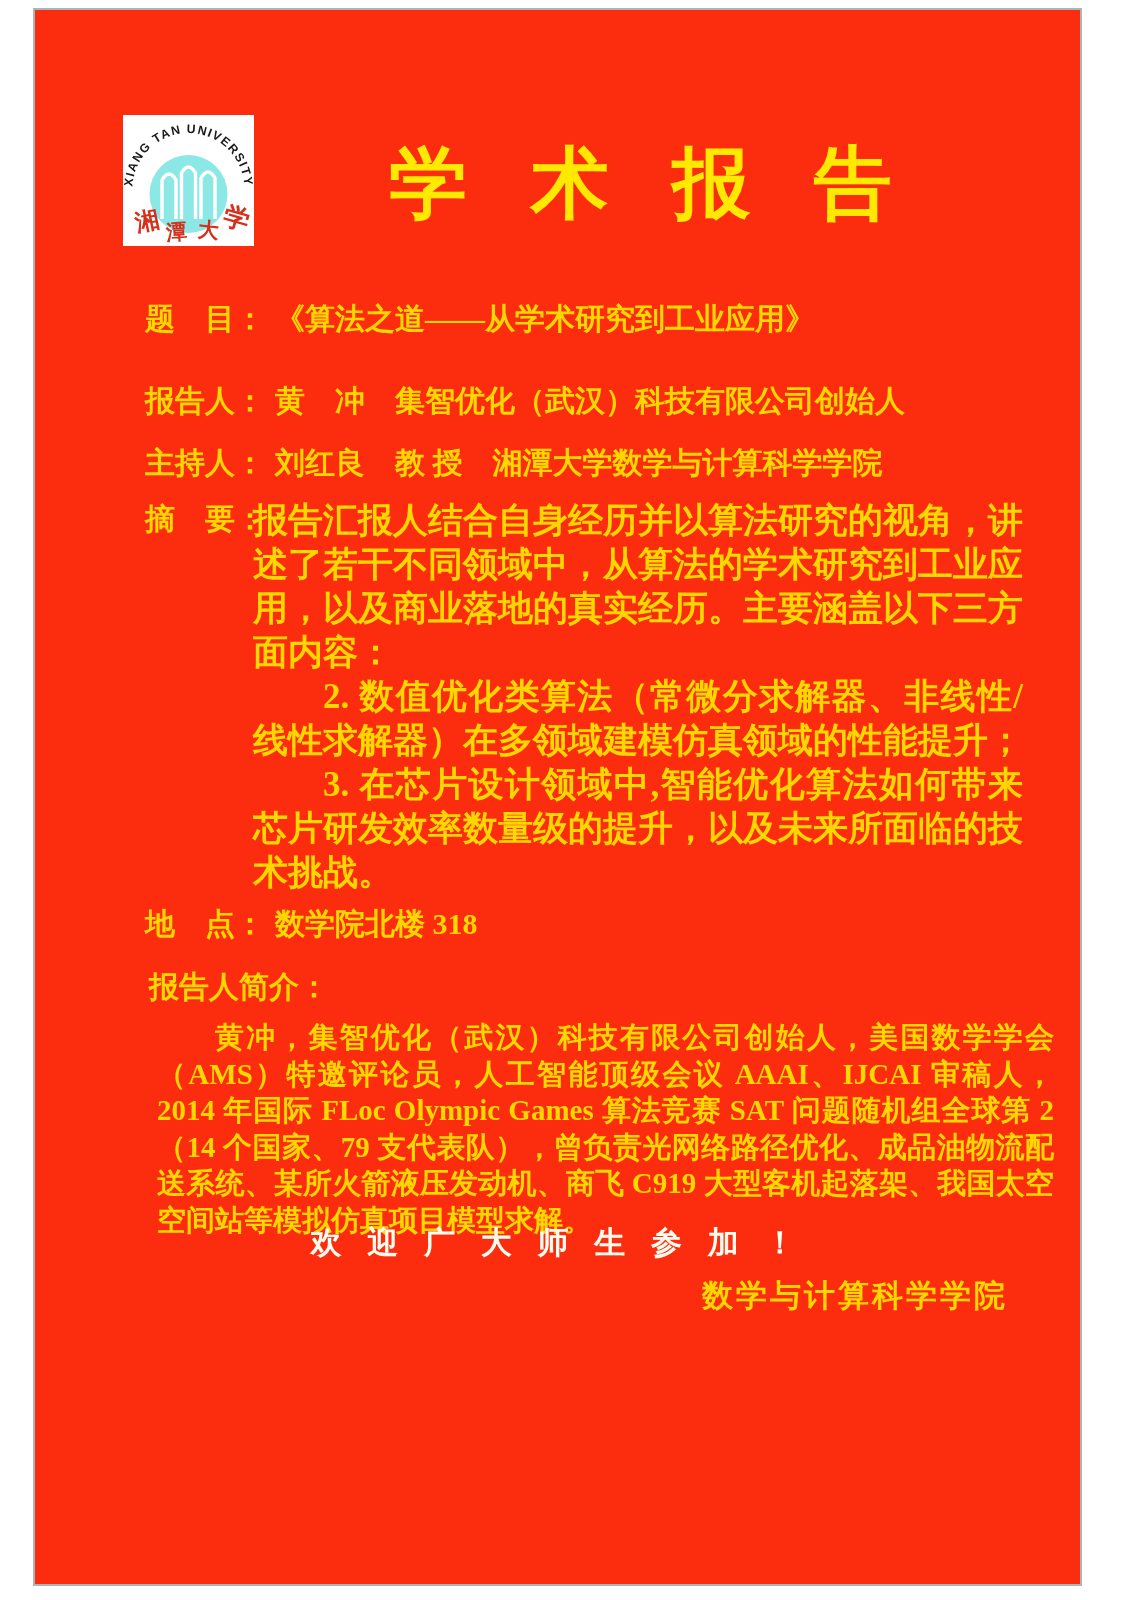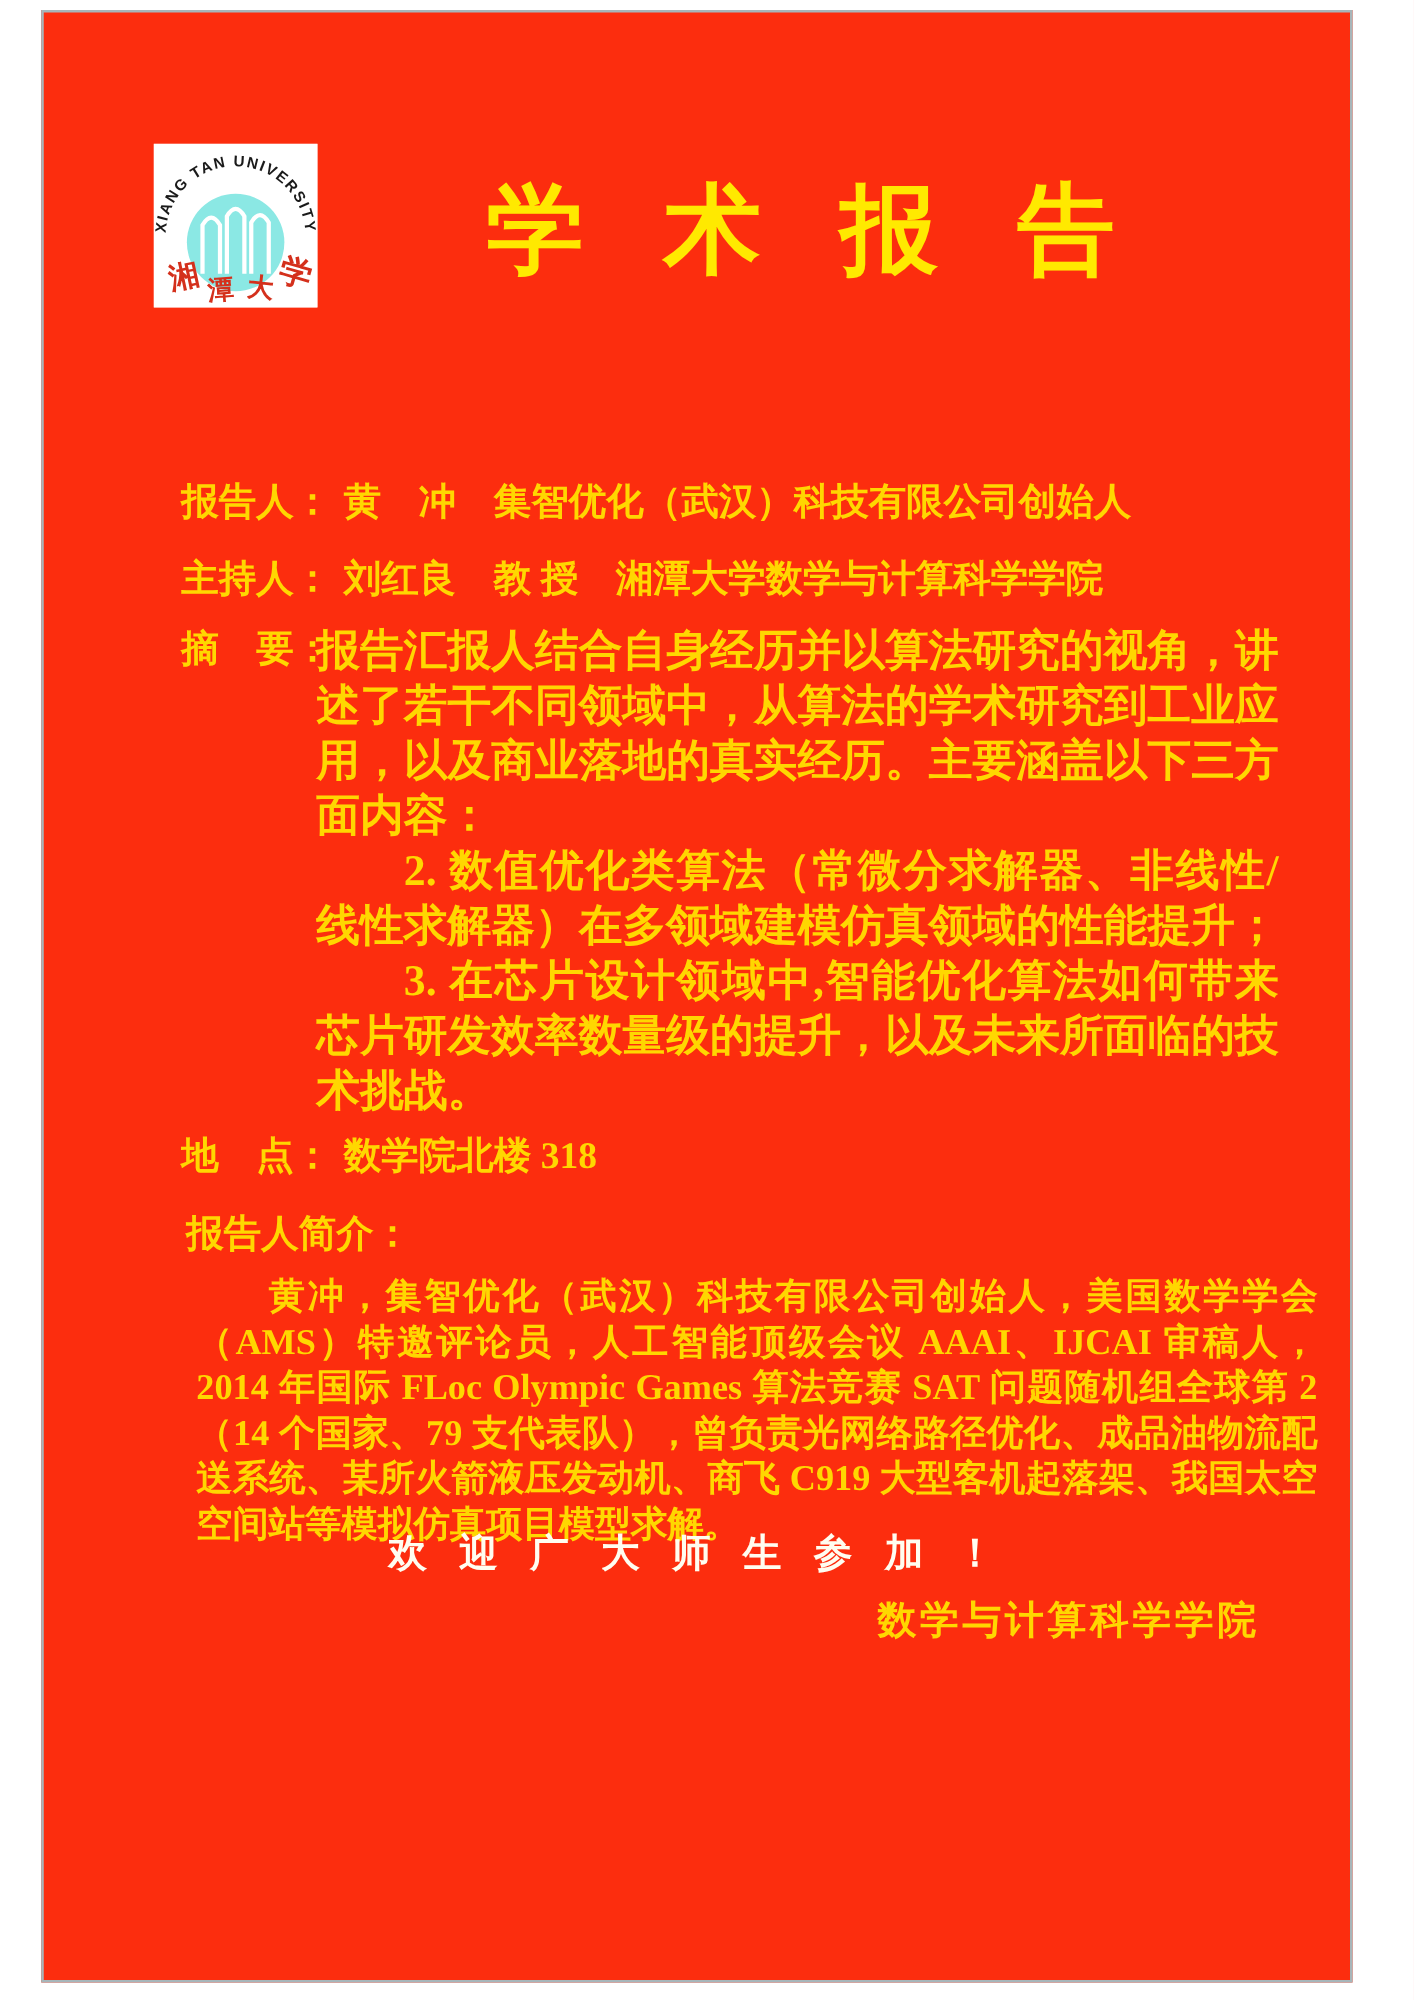--- a/index.html
+++ b/index.html
@@ -100,20 +100,23 @@
           <text x="12" y="114" font-size="24" transform="rotate(-12 24 106)">湘</text>
           <text x="43" y="124" font-size="21" transform="rotate(-4 53 116)">潭</text>
           <text x="75" y="122" font-size="21" transform="rotate(6 85 114)">大</text>
           <text x="101" y="112" font-size="26" transform="rotate(16 114 102)">学</text>
         </g>
       </svg>
     </div>
 
     <div class="poster-title">学 术 报 告</div>
 
+    <div class="row row-topic">
+      <span class="lbl">题　目：</span><span>《算法之道——从学术研究到工业应用》</span>
+    </div>
 
     <div class="row row-speaker">
       <span class="lbl">报告人：</span><span>黄　冲　集智优化（武汉）科技有限公司创始人</span>
     </div>
 
     <div class="row row-host">
       <span class="lbl">主持人：</span><span>刘红良　教 授　湘潭大学数学与计算科学学院</span>
     </div>
 
     <div class="abstract-label">摘　要：</div>

